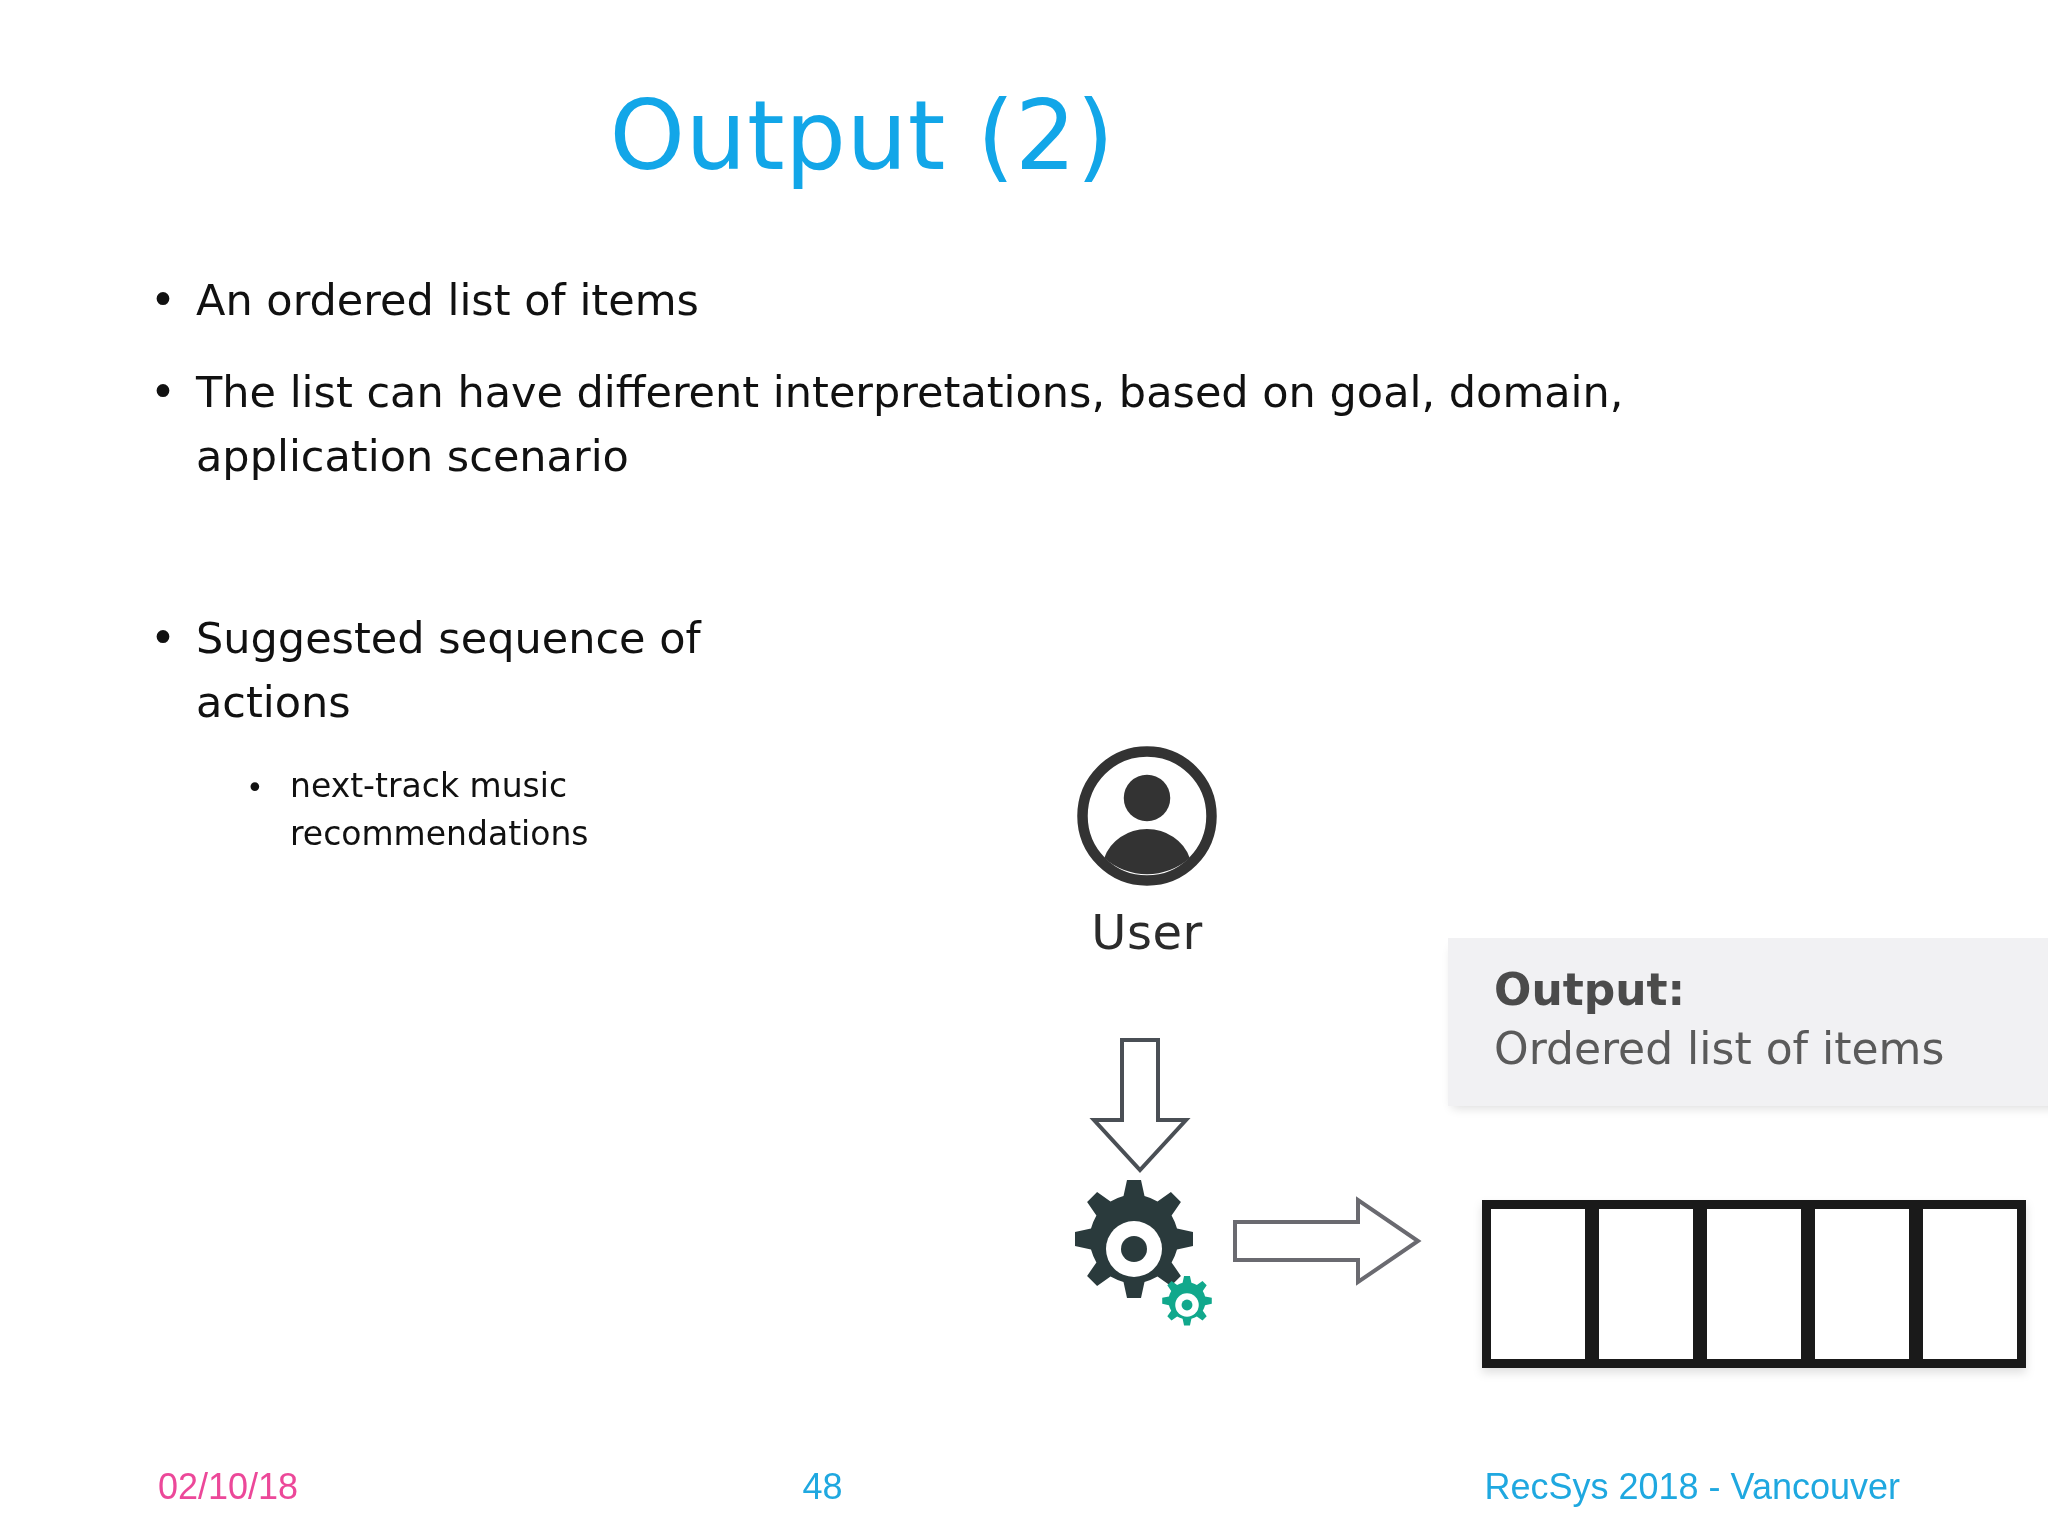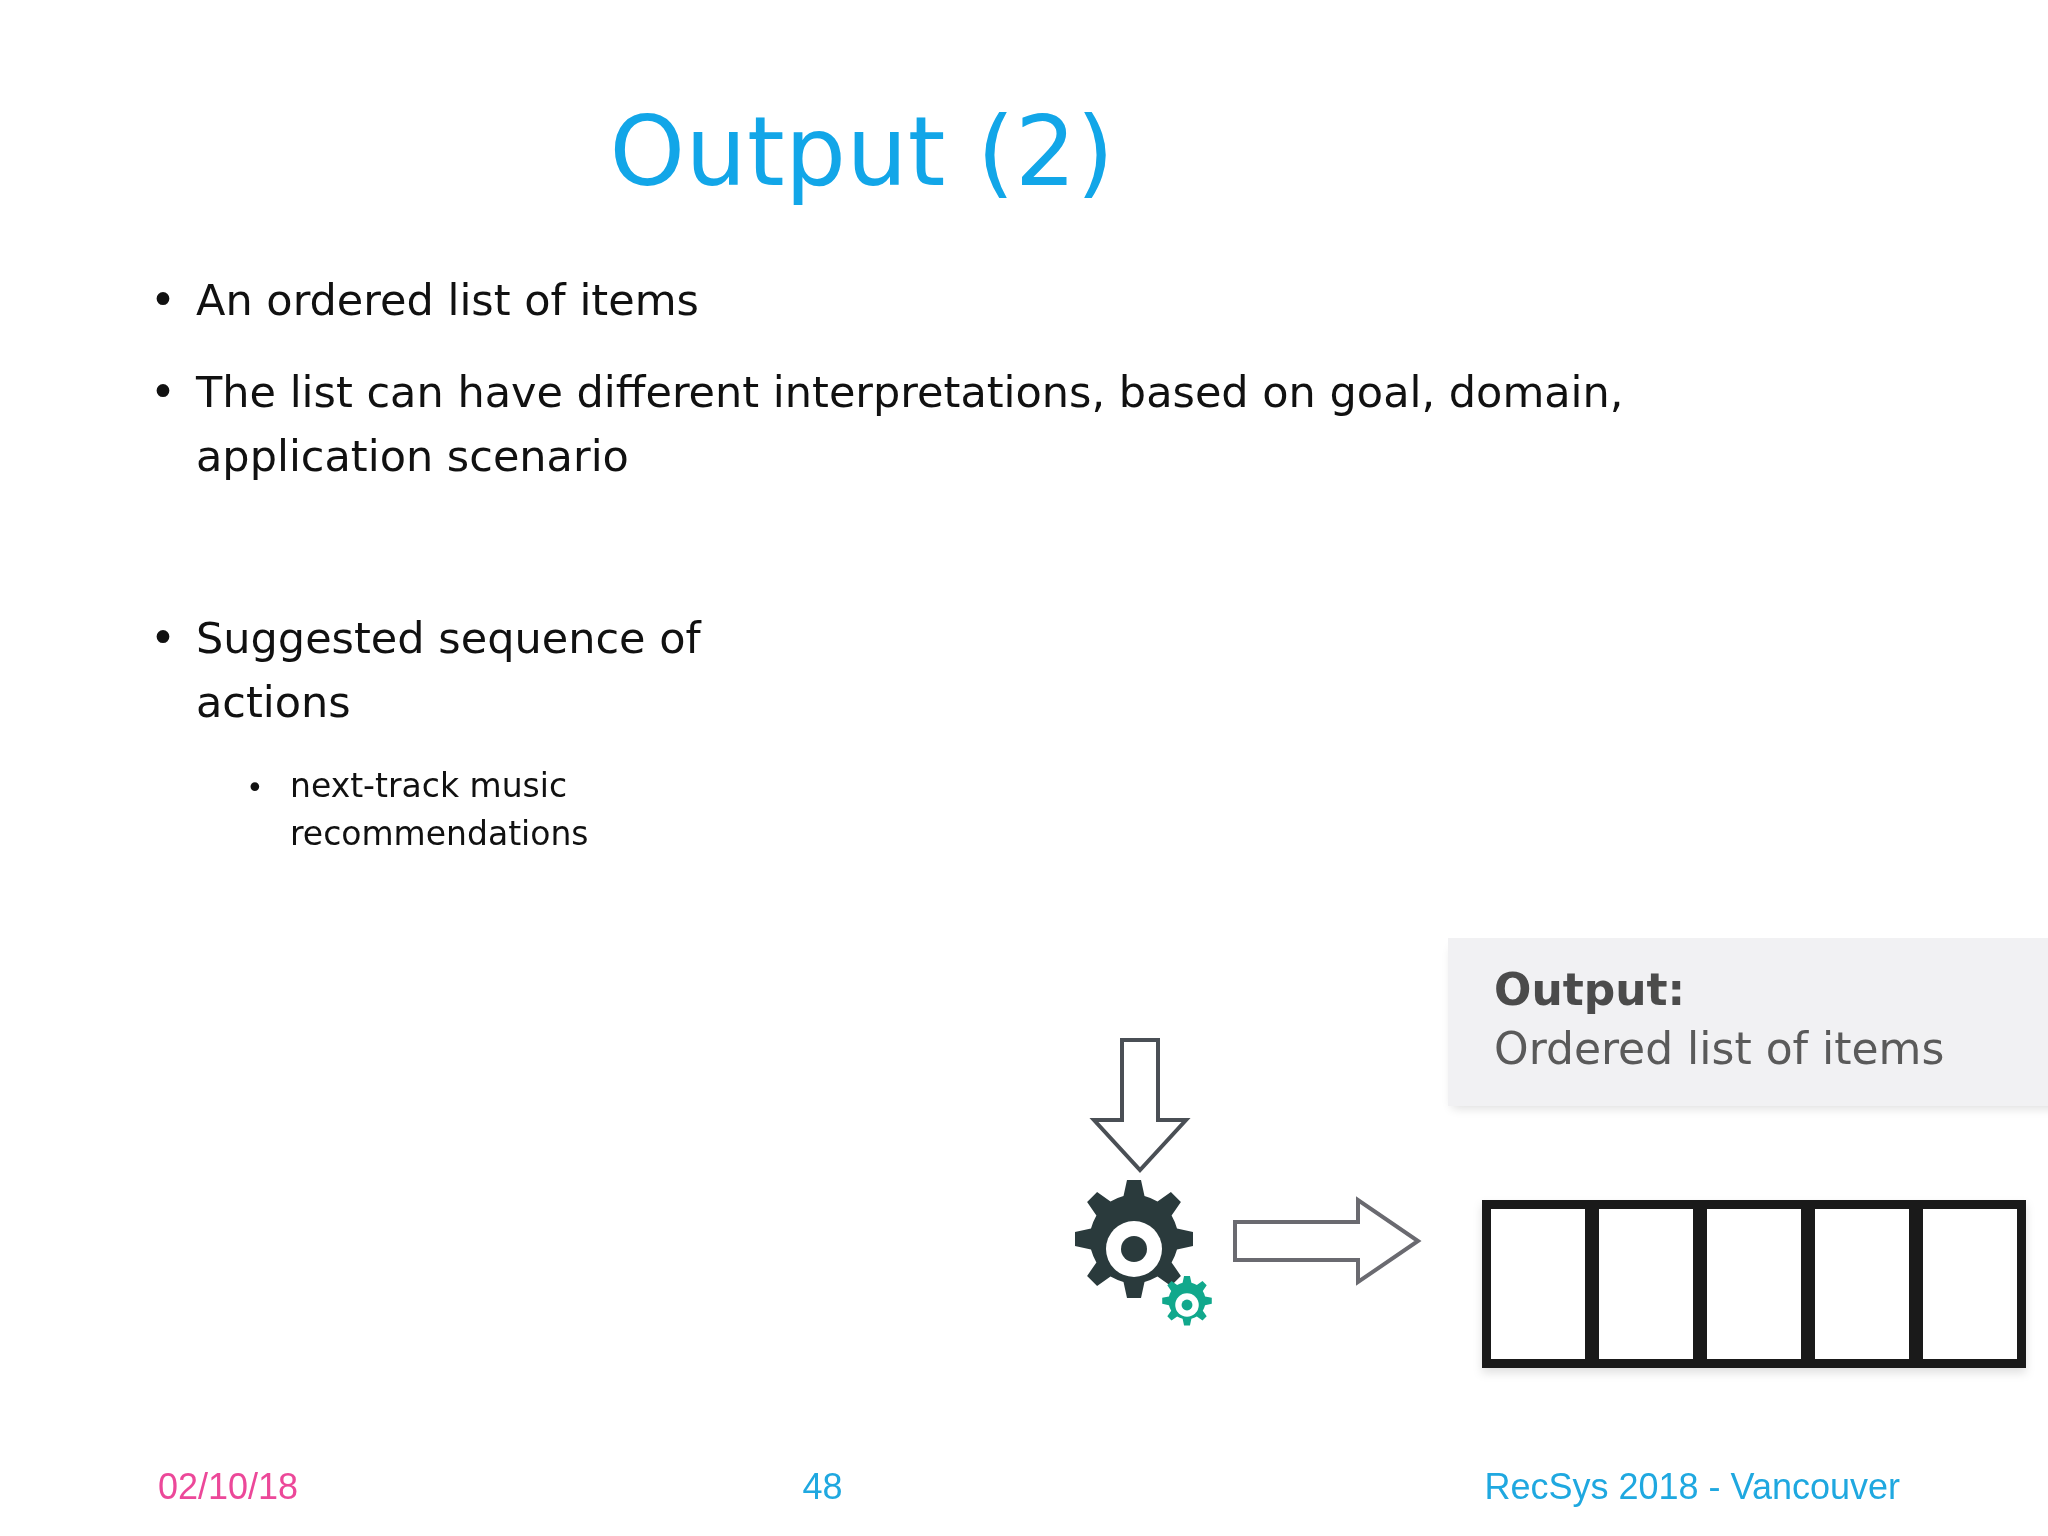--- a/index.html
+++ b/index.html
@@ -11,21 +11,21 @@
   }
   .slide {
     position:relative;
     width:2048px; height:1536px;
     background:#ffffff;
   }
 
   
   .slide-title {
     position:absolute;
-    left:0; top:100px;
+    left:0; top:84px;
     width:1724px;
     text-align:center;
     color:#12A6E8;
     font-family:"DejaVu Sans", sans-serif;
     font-weight:400;
     font-size:96px;
     line-height:1.1;
     letter-spacing:0.5px;
   }
 
@@ -217,20 +217,30 @@
       <div class="sub-row">
         <span class="sub-dot">•</span>
         <span class="sub-text">next-track music recommendations</span>
       </div>
     </div>
 
   </div>
 
   <div class="diagram">
 
+    <div class="user-block">
+      <div class="user-icon-wrap">
+        <svg width="150" height="150" viewBox="0 0 100 100" aria-hidden="true">
+          <circle cx="50" cy="50" r="43" fill="none" stroke="#333333" stroke-width="7"></circle>
+          <circle cx="50" cy="38" r="15.5" fill="#333333"></circle>
+          <path d="M21.5 78 A30 28 0 0 1 78.5 78 A43 43 0 0 1 21.5 78 Z" fill="#333333"></path>
+        </svg>
+      </div>
+      <div class="user-label">User</div>
+    </div>
 
     <div class="arrow-down">
       <svg width="110" height="140" viewBox="0 0 110 140" aria-hidden="true">
         <polygon points="37,4 73,4 73,84 101,84 55,134 9,84 37,84" fill="#ffffff" stroke="#4a4f55" stroke-width="4" stroke-linejoin="miter"></polygon>
       </svg>
     </div>
 
     <div class="gear-block">
       <div class="gear-wrap">
         <svg width="250" height="190" viewBox="0 0 250 190" aria-hidden="true">

